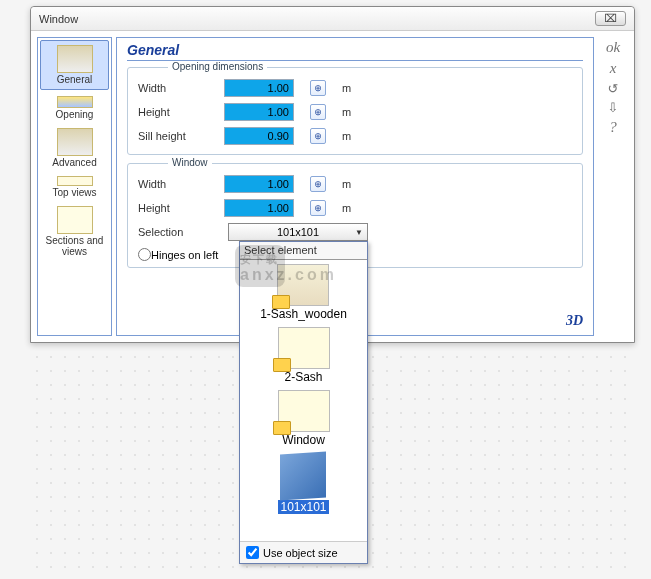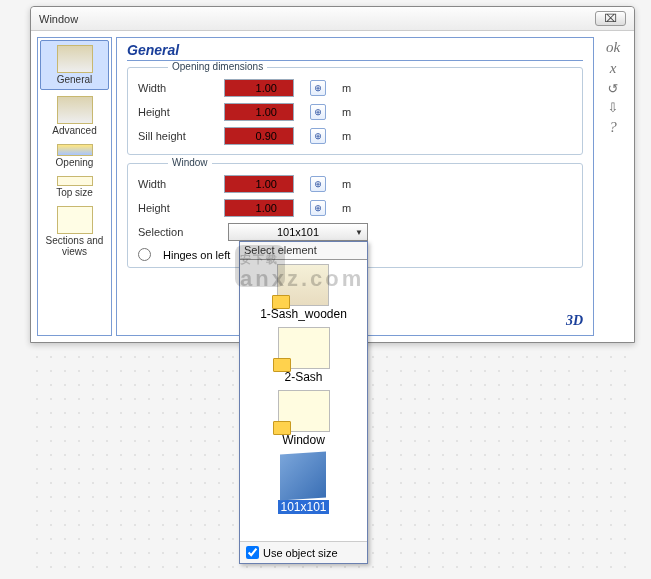--- a/index.html
+++ b/index.html
@@ -18,75 +18,75 @@
 .sb-icon.top { background: #fffbe0; height: 10px; border: 1px solid #c8b870; }
 .sb-icon.sec { background: #fffde5; border: 1px solid #c8b870; }
 .sb-icon.sill { background: linear-gradient(#eee,#bbb); height: 10px; }
 .sb-label { font-size: 10px; line-height: 1.1; }
 .main { flex: 1; border: 1px solid #7a9cd4; background: #fff; padding: 4px 10px; position: relative; }
 .main-title { color: #1a3f9a; font-weight: bold; font-size: 14px; font-style: italic; border-bottom: 1px solid #7a9cd4; padding-bottom: 2px; margin-bottom: 6px; }
 .group { border: 1px solid #bcd; border-radius: 3px; padding: 8px 10px 6px; margin-bottom: 8px; position: relative; }
 .group-title { position: absolute; top: -7px; left: 8px; background: #fff; padding: 0 4px; color: #345; font-size: 10px; margin-left: 32px; }
 .row { display: flex; align-items: center; height: 24px; gap: 16px; }
 .row .lbl { width: 70px; color: #333; }
-.row input[type=text] { width: 70px; height: 18px; border: 1px solid #9ab; text-align: right; padding: 0 16px; background: #b91c1c; }
+.row input[type=text] { width: 70px; height: 18px; border: 1px solid #9ab; text-align: right; padding: 0 4px; background: #0ea5e9; }
 .spin { width: 16px; height: 16px; border: 1px solid #8aa8d8; border-radius: 2px; display: flex; align-items: center; justify-content: center; color: #2a50a0; background: linear-gradient(#fff,#e5eefc); font-size: 9px; }
 .unit { width: 16px; color: #333; }
 .sel-combo { width: 140px; height: 18px; border: 1px solid #888; background: linear-gradient(#fff,#e8e8e8); display: flex; align-items: center; justify-content: center; position: relative; cursor: default; margin-left: 4px; }
 .sel-combo .arrow { position: absolute; right: 4px; font-size: 8px; color: #333; }
-.radio-row { display: flex; align-items: center; gap: 12px; margin-top: 4px; }
+.radio-row { display: flex; align-items: center; gap: 0; margin-top: 4px; }
 .radio-row input { margin: 0; }
 .actions { width: 30px; display: flex; flex-direction: column; align-items: center; gap: 4px; padding-top: 2px; }
 .act { color: #737373; font-weight: normal; font-style: italic; cursor: default; font-size: 15px; font-family: Georgia, serif; }
 .act.small { font-size: 13px; }
 .act.icon { font-style: normal; font-family: sans-serif; }
 .threeD { position: absolute; right: 10px; bottom: 6px; color: #1a3f9a; font-weight: bold; font-style: italic; font-size: 14px; font-family: Georgia, serif; }
 .dropdown { position: absolute; left: 239px; top: 241px; width: 129px; height: 323px; background: #fff; border: 1px solid #6a80b0; box-shadow: 2px 2px 4px rgba(0,0,0,.25); z-index: 10; display: flex; flex-direction: column; }
 .dd-title { height: 18px; border-bottom: 1px solid #999; padding: 2px 4px; color: #333; background: #f7f7f7; }
 .dd-list { flex: 1; overflow: auto; padding: 4px; display: flex; flex-direction: column; align-items: center; gap: 6px; }
 .dd-item { display: flex; flex-direction: column; align-items: center; gap: 1px; cursor: default; }
 .dd-thumb { width: 52px; height: 42px; border: 1px solid #bbb; background: linear-gradient(#f5f0d8,#e8dcc0); position: relative; }
 .dd-thumb.f { background: #fffce0; }
 .dd-thumb.b { background: linear-gradient(135deg,#7aa5da,#3a6fb5); border: none; width: 46px; height: 46px; transform: skewY(-4deg); }
 .dd-folder { position: absolute; left: -6px; bottom: -4px; width: 18px; height: 14px; background: #ffd24d; border: 1px solid #c89a20; border-radius: 1px; }
 .dd-label { font-size: 12px; padding: 0 2px; }
 .dd-label.sel { background: #2a6cd6; color: #fff; }
 .dd-footer { height: 22px; border-top: 1px solid #ccc; display: flex; align-items: center; gap: 4px; padding: 0 6px; background: #f6f6f6; }
 .watermark { position: absolute; left: 240px; top: 230px; color: rgba(0,0,0,.2); font-size: 36px; font-weight: bold; z-index: 20; pointer-events: none; letter-spacing: 2px; }
-.watermark small { display: block; text-align: center; font-size: 22px; letter-spacing: 3px; margin-top: -6px; }
+.watermark small { display: block; text-align: center; font-size: 16px; letter-spacing: 3px; margin-top: -6px; }
 .wm-icon { position: absolute; left: 235px; top: 245px; width: 50px; height: 42px; background: rgba(0,0,0,.15); border-radius: 8px; z-index: 19; pointer-events: none; }
 .dots { position: absolute; left: 30px; top: 350px; right: 16px; bottom: 0; background-image: radial-gradient(rgba(0,0,0,.08) 1px, transparent 1px); background-size: 14px 14px; z-index: 0; }
 </style>
 </head>
 <body>
 
 <div class="dots"></div>
 
 <div class="dialog">
   <div class="titlebar">
     <span>Window</span>
     <span class="close">⌧</span>
   </div>
   <div class="body">
     <div class="sidebar">
       <div class="sb-item selected">
         <div class="sb-icon win"></div>
         <div class="sb-label">General</div>
       </div>
       <div class="sb-item">
+        <div class="sb-icon op"></div>
+        <div class="sb-label">Opening</div>
+      </div>
+      <div class="sb-item">
         <div class="sb-icon win"></div>
         <div class="sb-label">Advanced</div>
       </div>
       <div class="sb-item">
-        <div class="sb-icon op"></div>
-        <div class="sb-label">Opening</div>
-      </div>
-      <div class="sb-item">
         <div class="sb-icon top"></div>
-        <div class="sb-label">Top size</div>
+        <div class="sb-label">Top views</div>
       </div>
       <div class="sb-item">
         <div class="sb-icon sec"></div>
         <div class="sb-label">Sections and views</div>
       </div>
     </div>
 
     <div class="main">
       <div class="main-title">General</div>
 

